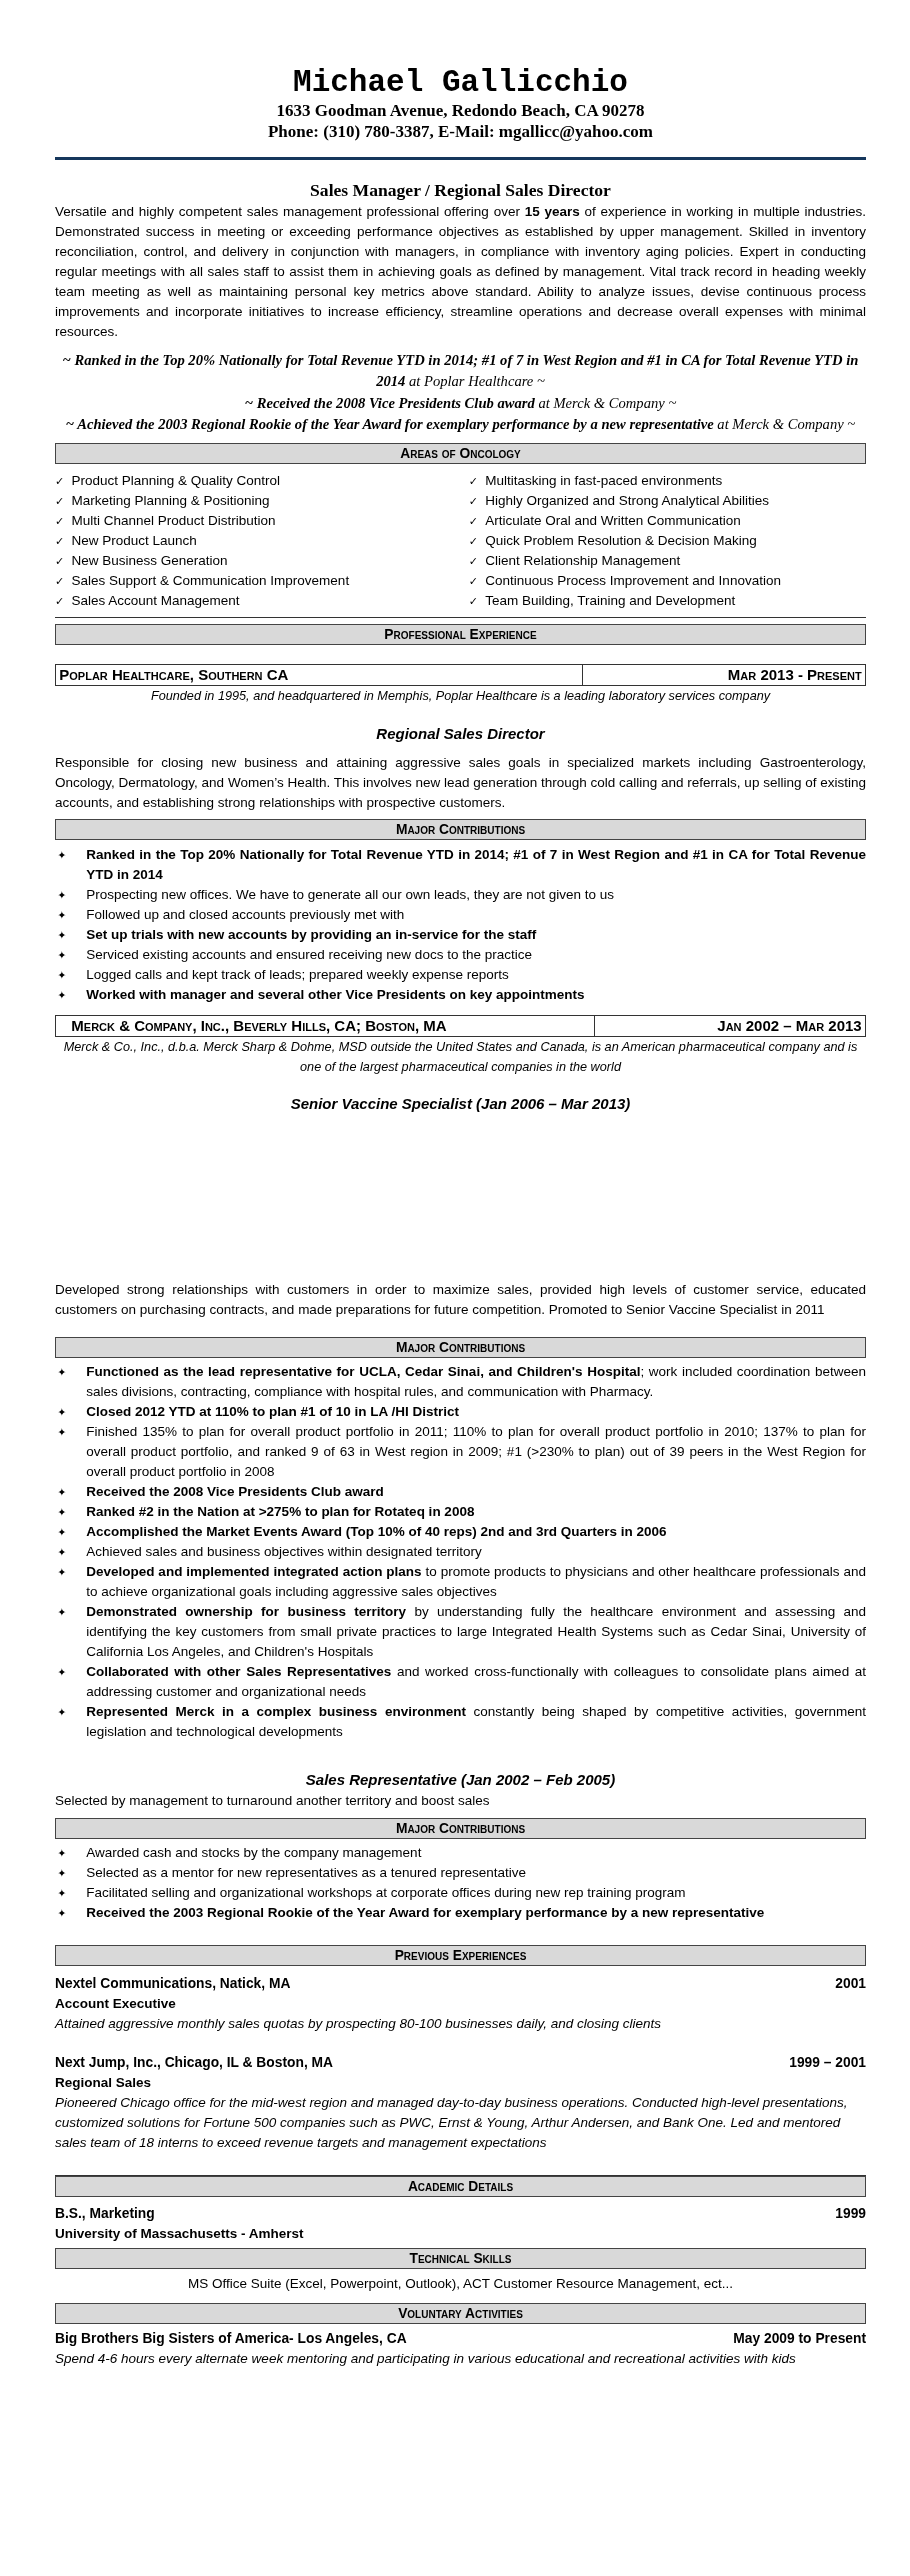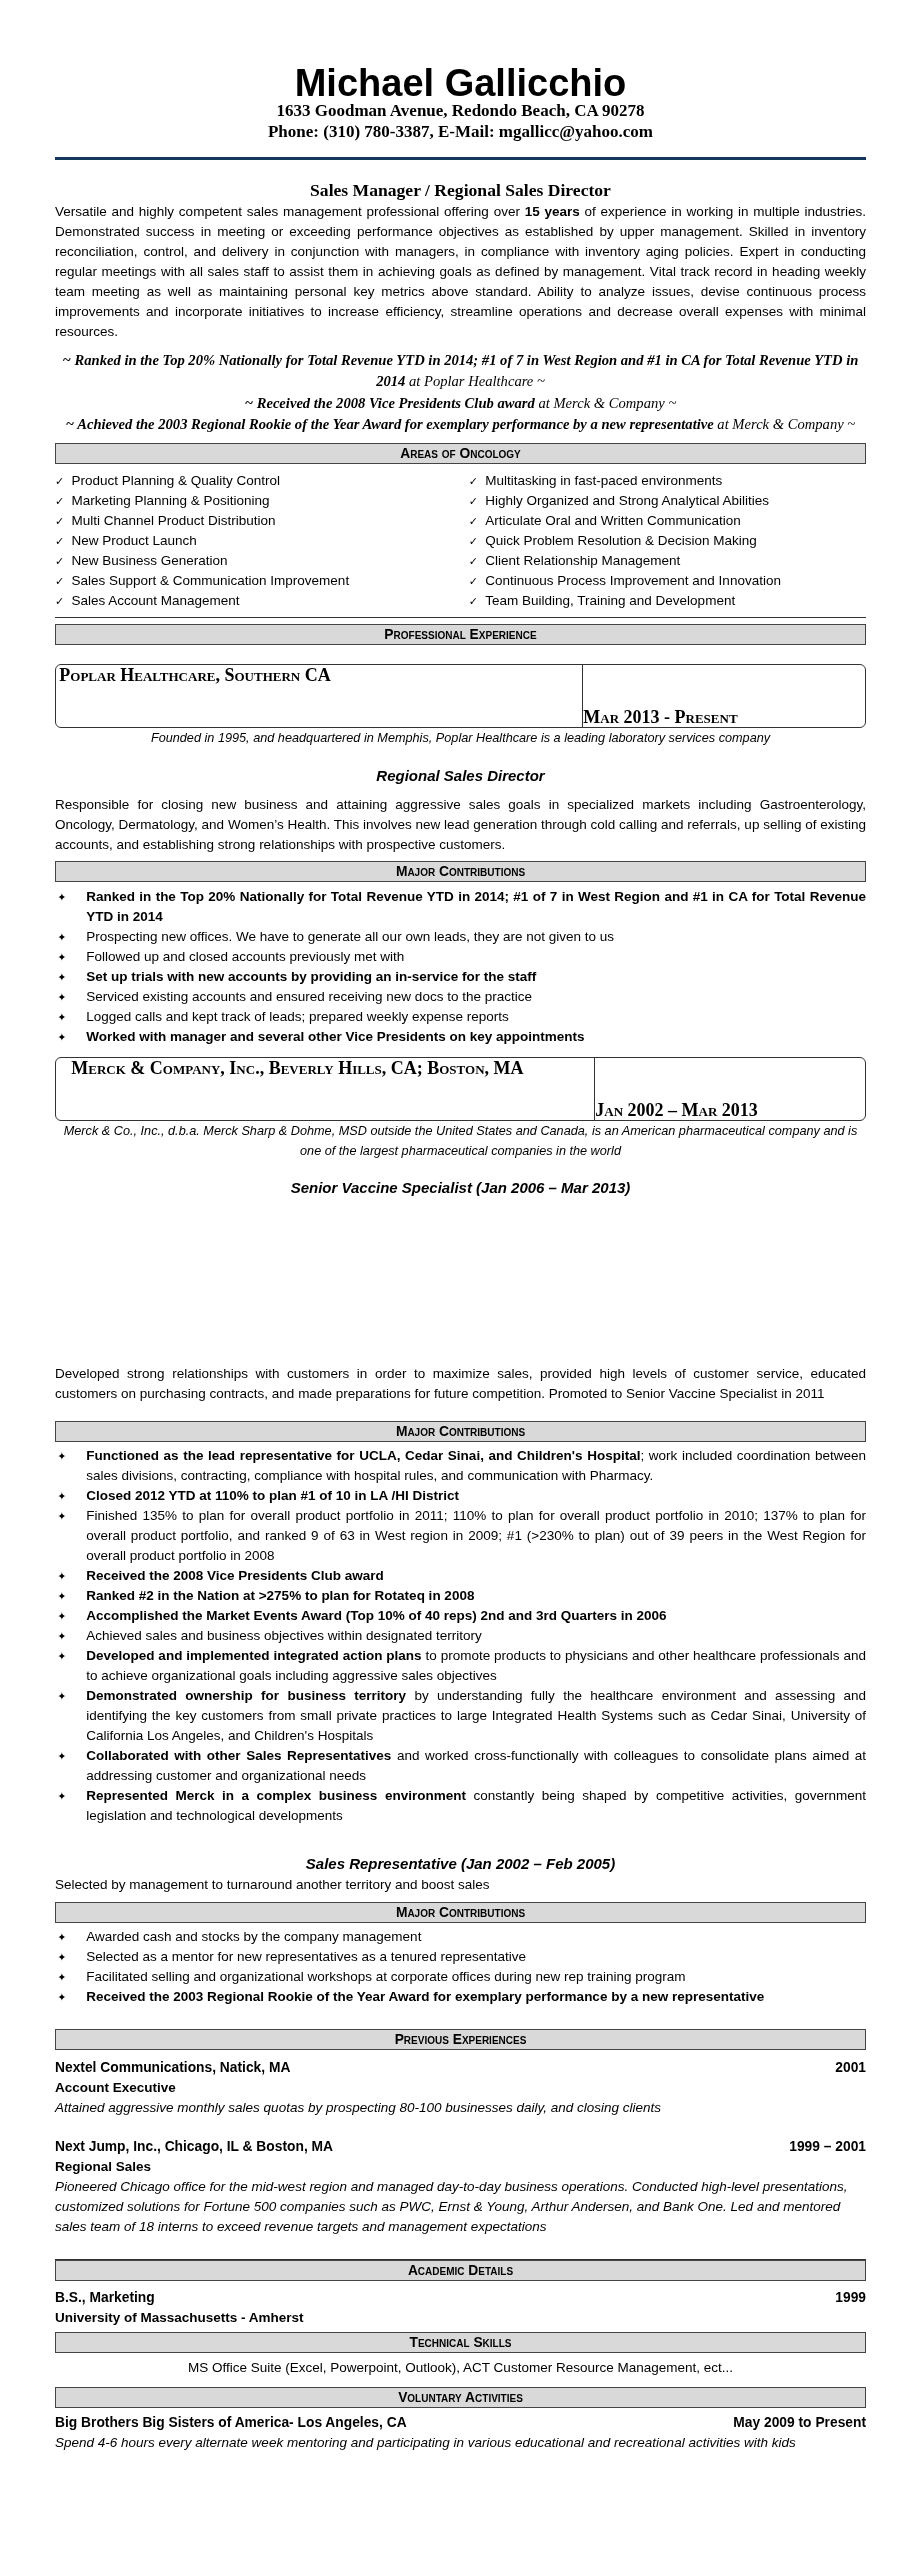--- a/index.html
+++ b/index.html
@@ -1,39 +1,39 @@
 <!DOCTYPE html>
 <html style="font-size:8.8px"><head>
 <meta charset="utf-8">
 <style>
   html, body { margin: 0; padding: 0; background: #ffffff; }
   body { width: 910px; min-height: 2576px; position: relative; color: #000; }
   .page { position: absolute; left: 55px; top: 0; width: 811px; }
 
   .hdr { text-align: center; padding-top: 66px; }
-  .hdr-name { font-family: Liberation Sans, sans-serif; font-weight: bold; font-size: 38px; line-height: 34px; }
+  .hdr-name { font-family: Liberation Mono, monospace; font-weight: bold; font-size: 31px; line-height: 34px; }
   .hdr-line { font-family: "Liberation Serif", serif; font-weight: bold; font-size: 17px; line-height: 21px; }
   .hdr-rule { height: 2.8px; background: #16375c; margin: 15.4px 0 0 0; }
 
   .objective-title { font-family: "Liberation Serif", serif; font-weight: bold; font-size: 17.6px; text-align: center; margin-top: 19px; line-height: 22px; }
   .summary { font-family: "Liberation Sans", sans-serif; font-size: 13.5px; line-height: 20px; text-align: justify; margin-top: 1.1px; }
   .highlights { margin-top: 7.7px; text-align: center; font-family: "Liberation Serif", serif; font-style: italic; font-size: 14.6px; line-height: 21.5px; }
   .highlights b { font-weight: bold; }
 
   .sec-head { background: #d9d9d9; border: 1.1px solid #444; border-bottom-width: 1.7px; text-align: center; font-family: "Liberation Sans", sans-serif; font-weight: bold; font-variant: small-caps; font-size: 13.8px; line-height: 19px; margin-top: 6.6px; }
 
   .expertise { display: flex; font-family: "Liberation Sans", sans-serif; font-size: 13.5px; line-height: 20px; margin-top: 7.7px; padding-bottom: 5.5px; border-bottom: 1.1px solid #333; }
   .expertise ul { list-style: none; margin: 0; padding: 0; width: 50%; }
   .expertise li { display: flex; }
   .expertise .ck { width: 16.5px; flex: none; font-size: 11px; }
   .expertise ul.right { padding-left: 16.5px; }
 
-  .company-row { display: flex; border-top: 1.7px solid #333; border-bottom: 1.1px solid #333; border-left: 1.1px solid #333; border-right: 1.1px solid #333; margin-top: 19px; font-family: Liberation Serif, serif; font-weight: bold; font-variant: small-caps; font-size: 18px; line-height: 20px; border-radius: 6px; }
+  .company-row { display: flex; border-top: 1.7px solid #333; border-bottom: 1.1px solid #333; border-left: 1.1px solid #333; border-right: 1.1px solid #333; margin-top: 19px; font-family: Liberation Sans, sans-serif; font-weight: bold; font-variant: small-caps; font-size: 15px; line-height: 20px; }
   .company-row .cname { width: 523px; padding-left: 3.3px; border-right: 0.6px solid #333; }
-  .company-row .cdate { flex: 1; padding-right: 3.3px; margin-top: 42px; }
+  .company-row .cdate { flex: 1; text-align: right; padding-right: 3.3px; }
   .company-desc { text-align: center; font-family: "Liberation Sans", sans-serif; font-style: italic; font-size: 12.7px; line-height: 20px; }
 
   .role-title { text-align: center; font-family: "Liberation Sans", sans-serif; font-weight: bold; font-style: italic; font-size: 15px; line-height: 22px; margin-top: 16.5px; }
   .para { font-family: "Liberation Sans", sans-serif; font-size: 13.5px; line-height: 20px; text-align: justify; }
 
   .bullets { list-style: none; margin: 4.4px 0 0 0; padding: 0; font-family: "Liberation Sans", sans-serif; font-size: 13.5px; line-height: 20px; }
   .bullets li { display: flex; text-align: justify; }
   .bullets .star { width: 29px; flex: none; font-size: 11px; padding-left: 2.2px; }
   .bullets .txt { flex: 1; }
   .bullets .txt b { font-weight: bold; }

